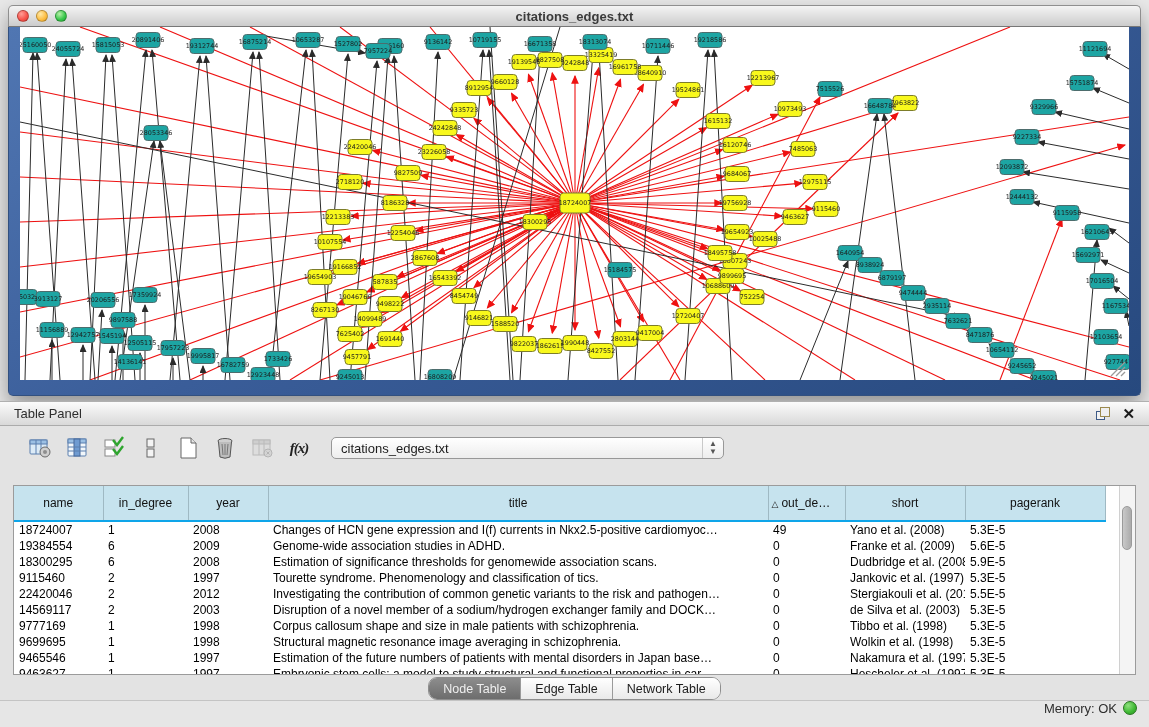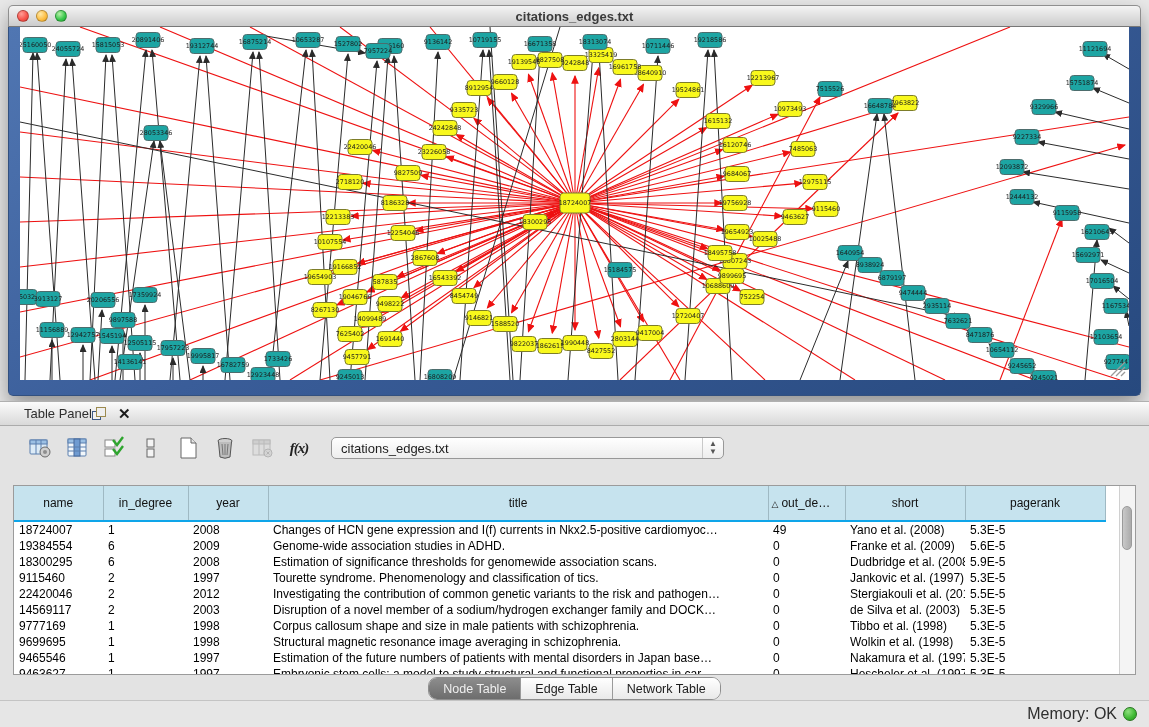--- a/index.html
+++ b/index.html
@@ -22,21 +22,21 @@
   .frame{height:369px;background:linear-gradient(150deg,#5076b2 0%,#3a5d99 45%,#27497e 100%);
          border-radius:0 0 5px 5px;padding:0 11px 14px 11px;box-sizing:border-box;
          border:1px solid #32507f;border-top:none}
   .canvas{position:relative;width:1109px;height:353px;background:#ffffff;overflow:hidden}
   .canvas svg{display:block}
 
   
   .tpanel{position:absolute;left:0;top:401px;width:1149px;height:299px;background:#e3e3e3;
           border-top:1px solid #b0b0b0;box-sizing:border-box}
   .tp-head{height:23px;background:linear-gradient(#fbfbfb,#d9d9d9);border-bottom:1px solid #ababab;
-           display:flex;align-items:center;padding:0 24px}
+           display:flex;align-items:center;justify-content:space-between;padding:0 14px}
   .tp-title{font-size:13px;color:#2e2e2e}
   .tp-actions{display:flex;align-items:center;gap:12px}
   .float-icon{position:relative;width:14px;height:13px}
   .float-icon .sq1{position:absolute;left:0;bottom:0;width:7px;height:7px;border:1px solid #3d5a86;background:#f2f2f2}
   .float-icon .sq2{position:absolute;right:0;top:0;width:8px;height:8px;border:1px solid #9c8a4e;background:#efefef}
   .close-x{font-size:15px;font-weight:700;color:#1a1a1a;line-height:1;cursor:default}
 
   .toolbar{display:flex;align-items:center;gap:11px;padding:9px 8px 0 27px}
   .tbtn{width:26px;height:26px;display:flex;align-items:center;justify-content:center}
   .fx{font-family:"Liberation Serif",serif;font-style:italic;font-weight:700;font-size:15px;color:#222;letter-spacing:-1px}
@@ -62,22 +62,22 @@
   .tabsrow{position:absolute;left:0;right:0;top:275px;display:flex;justify-content:center}
   .seg{display:flex;height:21px;border:1px solid #8d8d8d;border-radius:9px;overflow:hidden;background:#fff}
   .seg .s{padding:0 14px;font-size:12.5px;display:flex;align-items:center;border-right:1px solid #9a9a9a;
           background:linear-gradient(#ffffff,#e9e9e9);color:#1c1c1c}
   .seg .s:last-child{border-right:none}
   .seg .s.active{background:linear-gradient(#8d8d8d,#6d6d6d);color:#efefef}
 
   
   .statusbar{position:absolute;left:0;top:700px;width:1149px;height:27px;background:#e6e6e6;
              border-top:1px solid #c4c4c4;box-sizing:border-box}
-  .mem{position:absolute;right:12px;top:0;height:100%;display:flex;align-items:center;gap:6px;
-       font-size:16px;color:#2e2e2e}
+  .mem{position:absolute;right:12px;top:0;height:100%;display:flex;align-items:flex-start;gap:6px;
+       font-size:13px;color:#2e2e2e}
   .memdot{width:14px;height:14px;border-radius:50%;border:1px solid #27751f;box-sizing:border-box;
           background:radial-gradient(circle at 35% 30%,#8fe07e,#3db832 60%,#2f9427)}
 </style>
 </head>
 <body>
 
 <div class="gwindow">
   <div class="titlebar">
     <div class="traffic">
       <span class="light red"></span>

